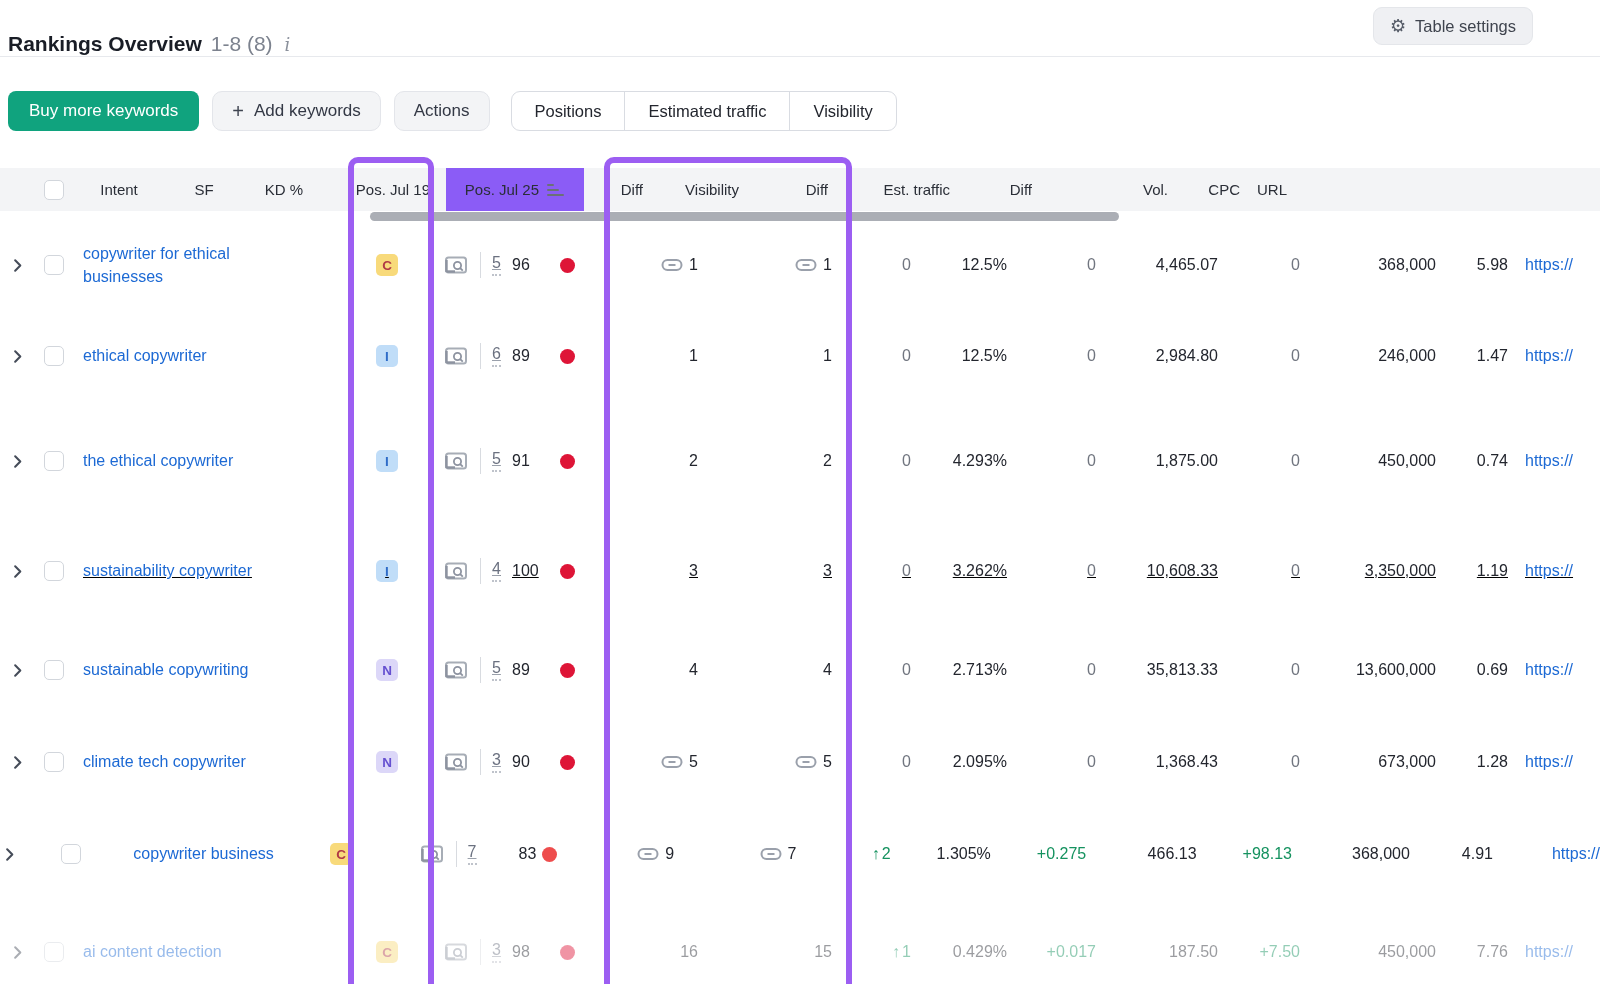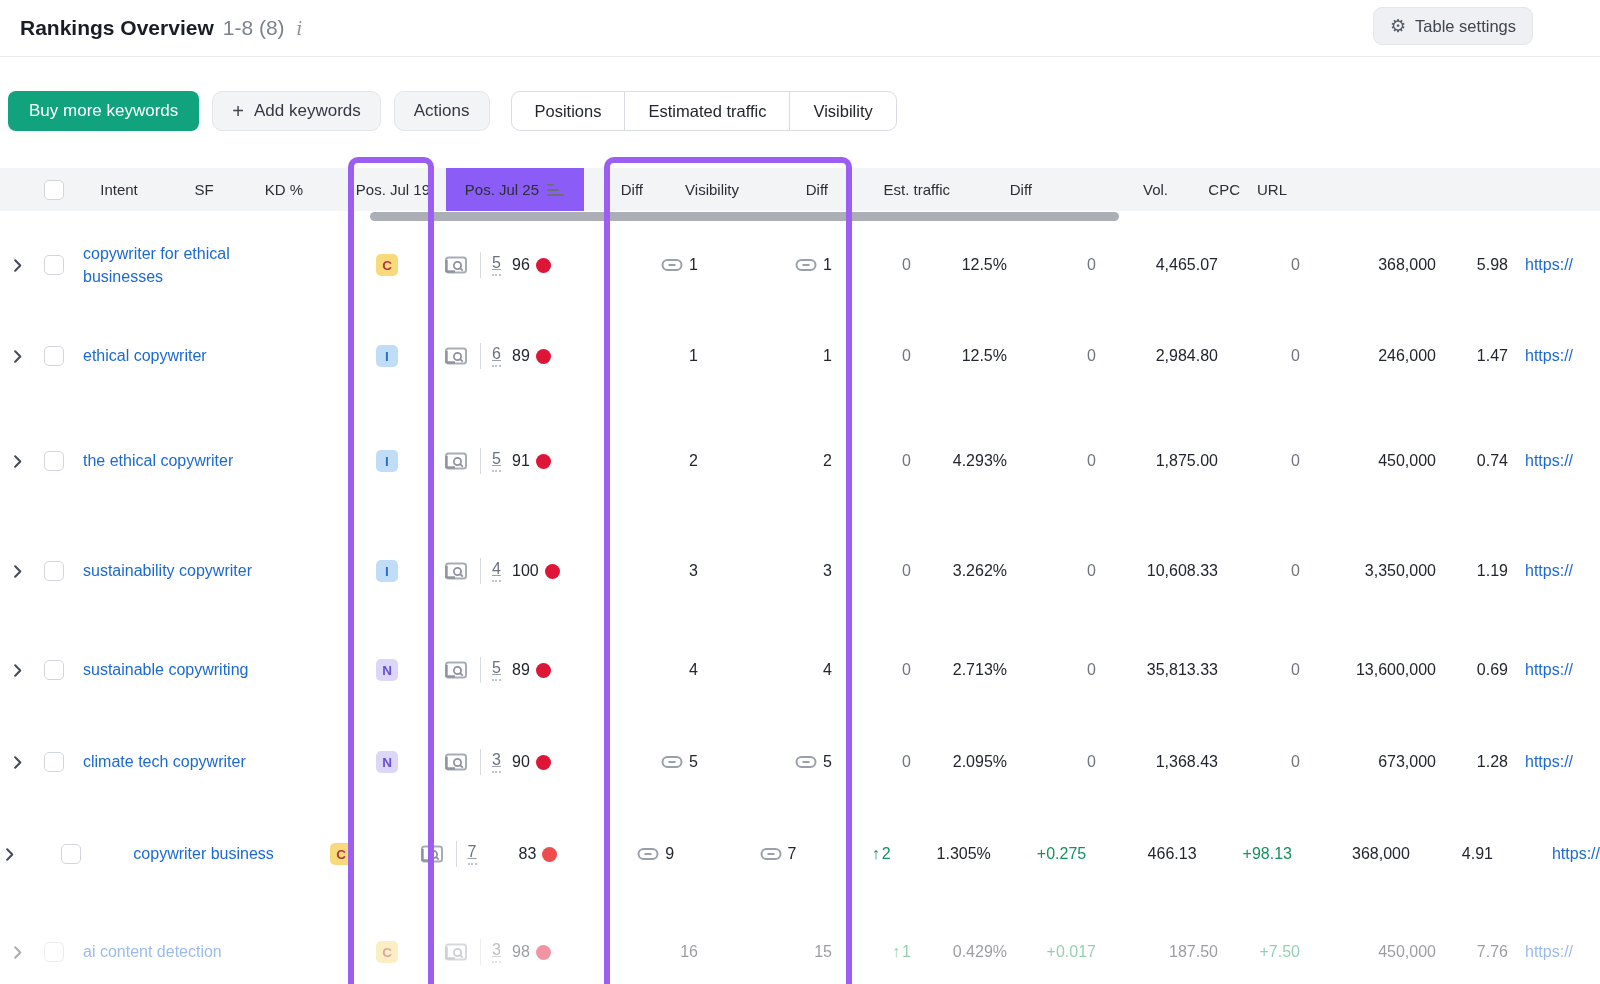--- a/index.html
+++ b/index.html
@@ -1,21 +1,21 @@
 <!DOCTYPE html>
 <html><head>
 <meta charset="utf-8">
 <style>
   * { box-sizing: border-box; margin: 0; padding: 0; }
   html,body { background:#fff; }
   body { font-family:"Liberation Sans", sans-serif; }
   .page { position:relative; width:1600px; height:984px; background:#fff; overflow:hidden; }
 
   
-  .titlebar { position:relative; height:57px; border-bottom:1px solid #e7e9ed; display:flex; align-items:center; padding-left:20px; }
+  .titlebar { position:relative; height:57px; border-bottom:1px solid #e7e9ed; display:flex; align-items:flex-end; padding-left:8px; }
   .title-left { display:flex; align-items:baseline; }
   .page-title { font-size:21px; font-weight:bold; color:#191d26; }
   .range { font-size:21px; color:#7c828e; margin-left:9px; font-weight:400; }
   .info-i { font-family:"DejaVu Serif", serif; font-style:italic; font-size:18px; color:#8b919c; margin-left:12px; }
   .btn-settings { position:absolute; top:7px; right:67px; height:38px; display:flex; align-items:center; gap:9px;
                   background:#eff0f3; border:1px solid #e4e6ea; border-radius:9px; padding:0 16px;
                   font-size:16.5px; color:#3f444e; font-family:inherit; cursor:pointer; }
   .gear { font-size:18px; color:#565c68; line-height:1; }
 
   
@@ -32,21 +32,21 @@
   .tab .domain { font-size:18px; font-weight:500; margin-left:7px; color:#1c1f27; }
 
   
   .rowgrid { display:flex; width:1600px; }
   .cell { display:flex; align-items:center; font-size:16px; color:#23262e; }
   .c0 { width:34px;  justify-content:center; }
   .c1 { width:40px;  justify-content:center; }
   .c2 { width:268px; padding-left:9px; }
   .c3 { width:90px;  justify-content:center; }
   .c4 { width:80px;  padding-left:12px; }
-  .c5 { width:80px;  justify-content:flex-start; padding-right:17px; }
+  .c5 { width:80px;  justify-content:space-between; padding-right:17px; }
   .c6 { width:122px; justify-content:flex-end; padding-right:16px; }
   .c7 { width:138px; justify-content:flex-end; padding-right:20px; }
   .c8 { width:63px;  justify-content:flex-end; padding-right:4px; }
   .c9 { width:96px;  justify-content:flex-end; padding-right:4px; }
   .c10{ width:89px;  justify-content:flex-end; padding-right:4px; }
   .c11{ width:122px; justify-content:flex-end; padding-right:4px; }
   .c12{ width:82px;  justify-content:flex-end; padding-right:4px; }
   .c13{ width:136px; justify-content:flex-end; padding-right:4px; }
   .c14{ width:72px;  justify-content:flex-end; padding-right:4px; }
   .c15{ width:88px;  justify-content:flex-start; padding-left:13px; }
@@ -63,21 +63,21 @@
 
   
   .hscroll { position:relative; height:11px; }
   .thumb { position:absolute; left:370px; top:1px; width:749px; height:9px; border-radius:5px; background:#abaeb5; }
 
   
   .tr { align-items:center; }
   .tr:nth-child(1){ height:86px; }
   .tr:nth-child(2){ height:96px; }
   .tr:nth-child(3){ height:114px; }
-  .tr:nth-child(4){ height:106px; }
+  .tr:nth-child(4){ height:106px;text-decoration:underline; }
   .tr:nth-child(5){ height:92px; }
   .tr:nth-child(6){ height:92px; }
   .tr:nth-child(7){ height:92px;gap:42px; }
   .tr:nth-child(8){ height:104px; }
   .tr.faded { opacity:.45; }
 
   .chev { display:flex; }
   .checkbox { width:20px; height:20px; border:1.5px solid #d2d6dc; border-radius:5px; background:#fff; display:inline-block; }
   .kw { color:#1c69d4; max-width:205px; line-height:1.45; cursor:pointer; }
   .badge { width:22px; height:22px; border-radius:5px; display:flex; align-items:center; justify-content:center;

